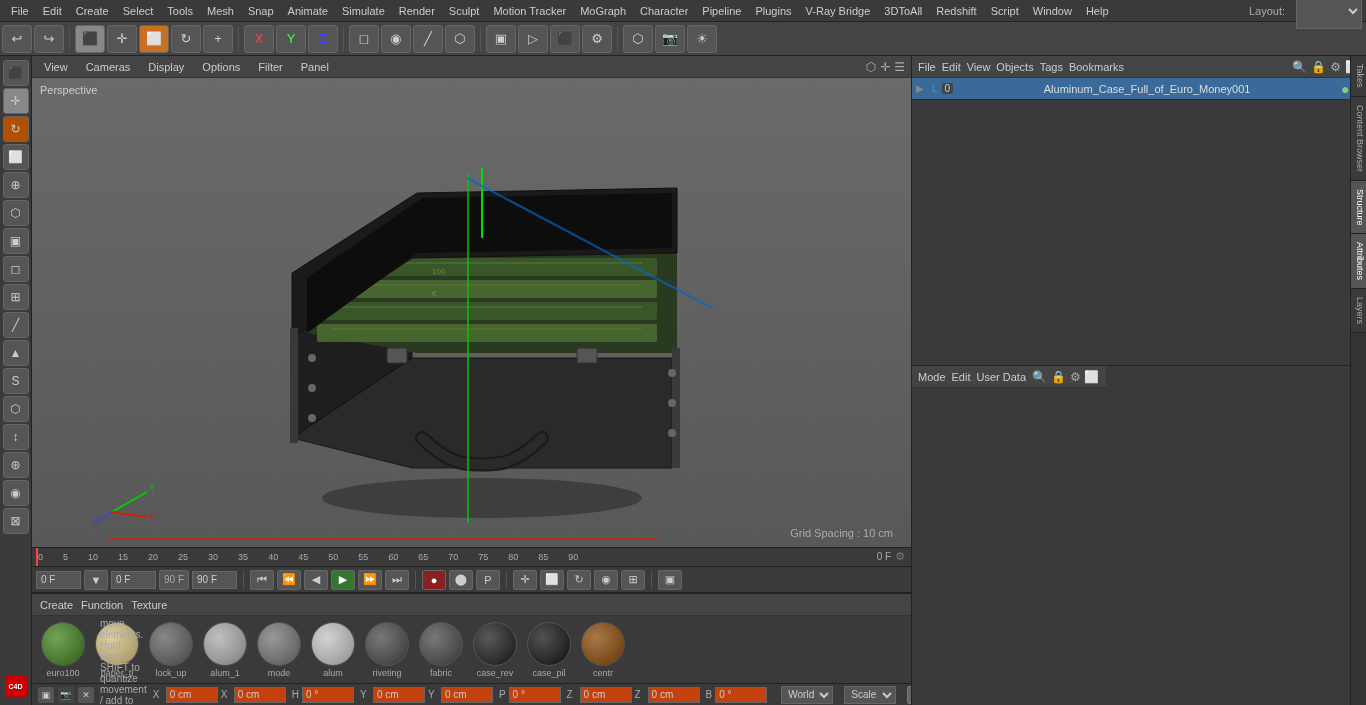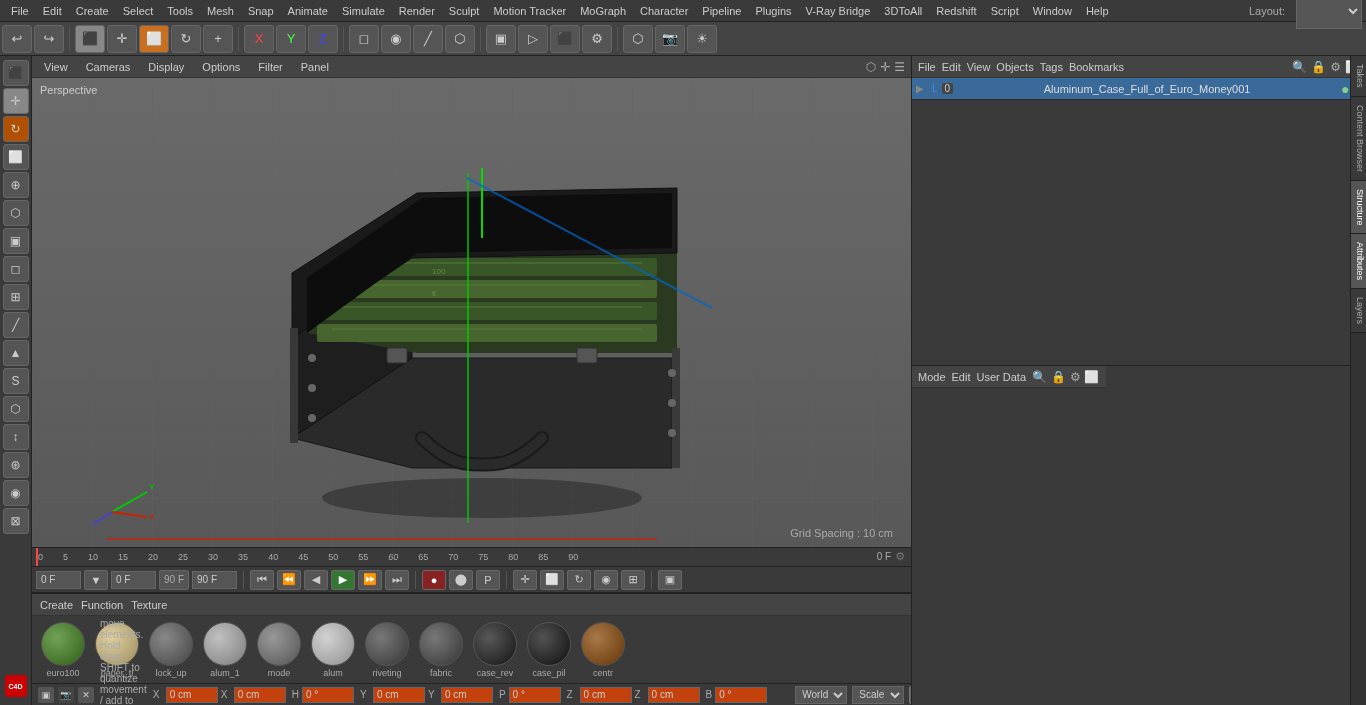--- a/index.html
+++ b/index.html
@@ -726,21 +726,21 @@
         <div class="coord-value">0 °</div>
       </div>
       <div style="display:flex;align-items:center;gap:3px;">
         <span class="coord-label">Z</span>
         <div class="coord-value">0 cm</div>
         <span class="coord-label">Z</span>
         <div class="coord-value">0 cm</div>
         <span class="coord-extra-label">B</span>
         <div class="coord-value">0 °</div>
       </div>
-      <div style="display:flex;align-items:center;gap:5px;margin-left:22px;">
+      <div style="display:flex;align-items:center;gap:11px;margin-left:8px;">
         <select id="world-select">
           <option>World</option>
         </select>
         <select id="scale-select">
           <option>Scale</option>
         </select>
         <button id="apply-btn">Apply</button>
       </div>
     </div>
   </div>

